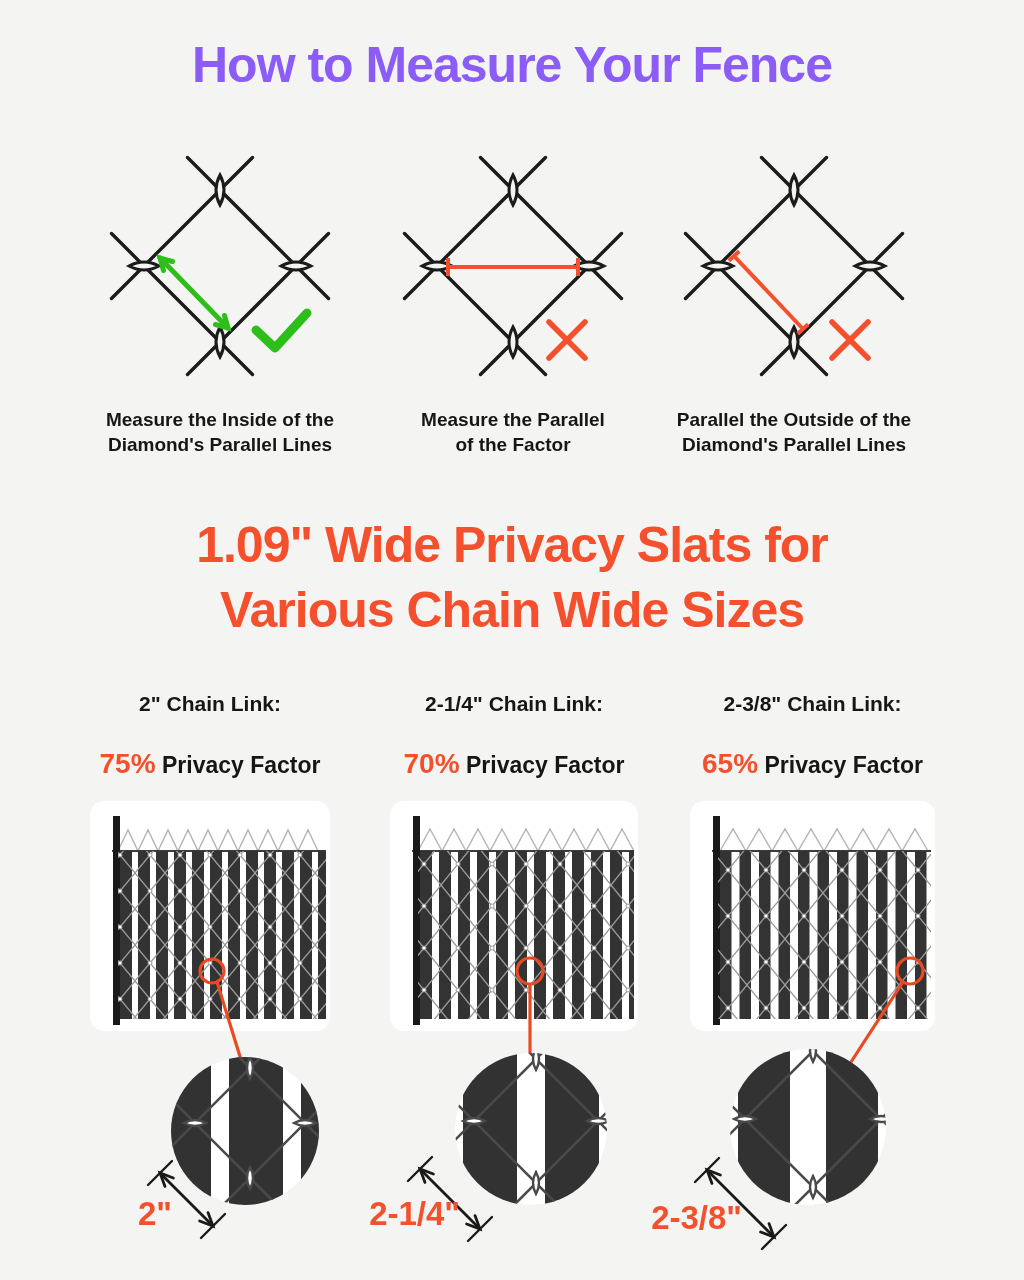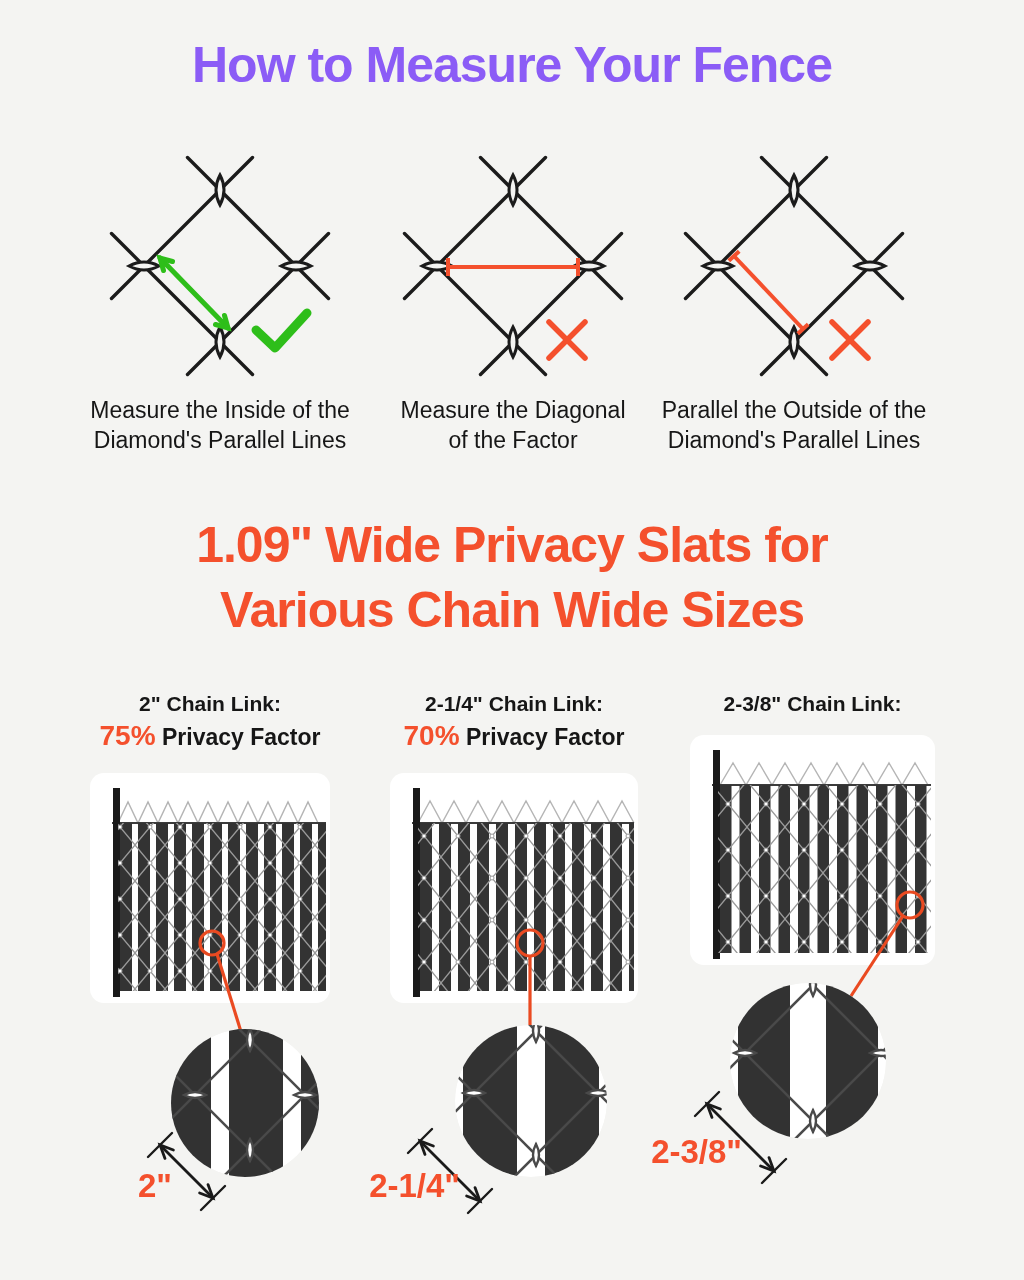--- a/index.html
+++ b/index.html
@@ -23,22 +23,22 @@
     margin-top:50px;
   }
   .diagram{
     position:absolute;top:0;width:320px;text-align:center;
   }
   .diagram-1{left:60px;}
   .diagram-2{left:353px;}
   .diagram-3{left:634px;}
   .diagram svg{display:block;overflow:visible;}
   .diagram-caption{
-    margin-top:2px;
-    font-size:23px;line-height:1.3;font-weight:400;
+    margin-top:14px;
+    font-size:19px;line-height:1.3;font-weight:700;
     color:#161616;
   }
   .slats-title{
     margin:64px 0 0 0;
     text-align:center;
     color:#f4502d;
     font-size:50px;line-height:1.3;
     font-weight:700;letter-spacing:-1px;
   }
   .slats-row{
@@ -47,21 +47,21 @@
     margin-top:48px;
   }
   .slat-col{position:absolute;top:0;text-align:center;}
   .slat-col-1{left:90px;width:240px;}
   .slat-col-2{left:390px;width:248px;}
   .slat-col-3{left:690px;width:245px;}
   .col-header-line1{
     font-size:21px;font-weight:700;color:#161616;line-height:1.25;
   }
   .col-header-line2{
-    font-size:23px;font-weight:700;color:#161616;line-height:1.35;
+    font-size:23px;font-weight:700;color:#161616;line-height:1.35;margin-top:28px;
   }
   .col-header-line2 .pct{
     font-size:28px;color:#f4502d;font-weight:700;
   }
   .fence-svg{display:block;margin-top:18px;overflow:visible;}
 </style>
 </head>
 <body>
 
 <h1 class="main-title">How to Measure Your Fence</h1>
@@ -113,21 +113,21 @@
         <line x1="95" y1="123" x2="225" y2="123"></line>
         <line x1="95" y1="114" x2="95" y2="132"></line>
         <line x1="225" y1="114" x2="225" y2="132"></line>
       </g>
       <g stroke="#f4502d" stroke-width="5.5" stroke-linecap="round">
         <line x1="196" y1="178" x2="232" y2="214"></line>
         <line x1="232" y1="178" x2="196" y2="214"></line>
       </g>
     </svg>
     <figcaption class="diagram-caption">
-      <div>Measure the Diagonal</div>
+      <div>Measure the Parallel</div>
       <div>of the Factor</div>
     </figcaption>
   </figure>
 
   <figure class="diagram diagram-3" style="margin:0">
     <svg width="320" height="250" viewBox="0 0 320 250">
       <g stroke="#1b1b1b" stroke-width="3.4" stroke-linecap="round" fill="none">
         <line x1="192.5" y1="13.5" x2="51.5" y2="154.5"></line>
         <line x1="127.5" y1="13.5" x2="268.5" y2="154.5"></line>
         <line x1="268.5" y1="89.5" x2="127.5" y2="230.5"></line>
@@ -308,20 +308,24 @@
         <path d="M85,414.6 L90,428 L76.6,423"></path>
         <line x1="42" y1="356" x2="18" y2="380" stroke-width="2.4"></line>
         <line x1="102" y1="416" x2="78" y2="440" stroke-width="2.4"></line>
       </g>
       <text x="70" y="424" text-anchor="end" font-size="33" font-weight="bold" fill="#f4502d">2-1/4"</text>
     </svg>
   </div>
 
   <div class="slat-col slat-col-3">
     <div class="col-header-line1">2-3/8" Chain Link:</div>
+    <div class="col-header-line2">
+      <span class="pct">65%</span>
+      <span>Privacy Factor</span>
+    </div>
     <svg class="fence-svg" width="245" height="450" viewBox="0 0 245 450">
       <defs>
         <pattern id="mesh3" width="38" height="46" patternUnits="userSpaceOnUse">
           <path d="M0,23 L19,0 L38,23 L19,46 Z" fill="none" stroke="#9a9a9a" stroke-width="1.3"></path>
           <circle cx="0" cy="23" r="2" fill="#ffffff" stroke="#9a9a9a" stroke-width="1"></circle>
           <circle cx="38" cy="23" r="2" fill="#ffffff" stroke="#9a9a9a" stroke-width="1"></circle>
         </pattern>
         <clipPath id="slatclip3">
             <rect x="28" y="50" width="213" height="168"></rect>
           </clipPath>

